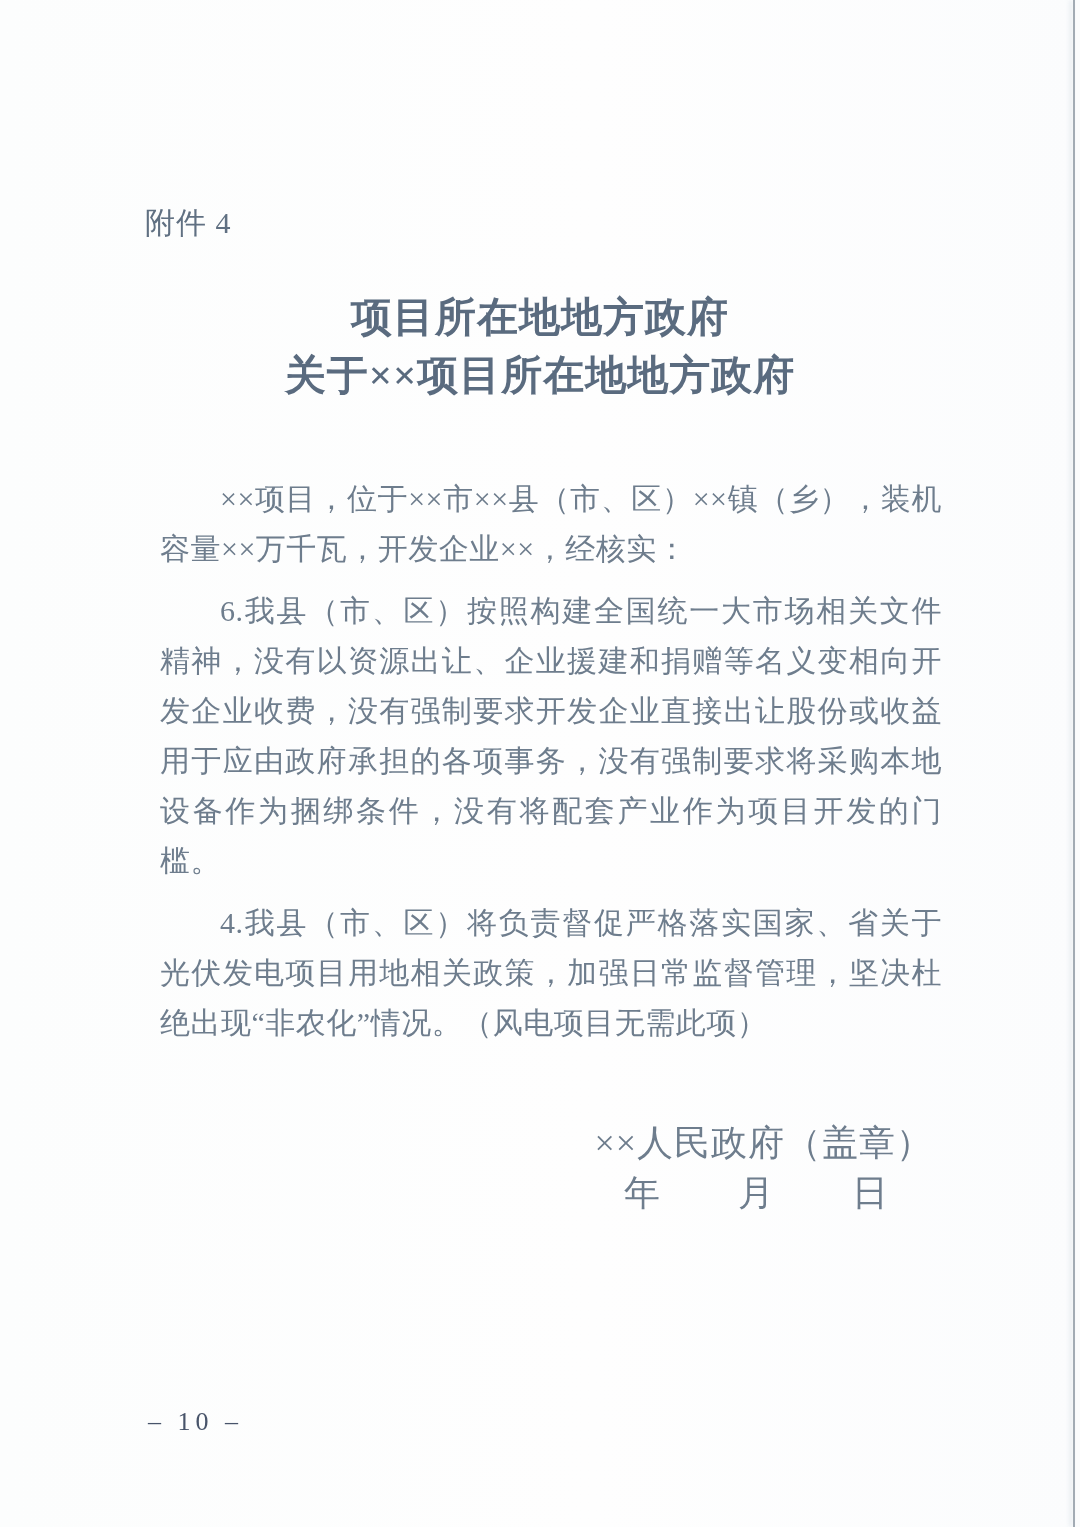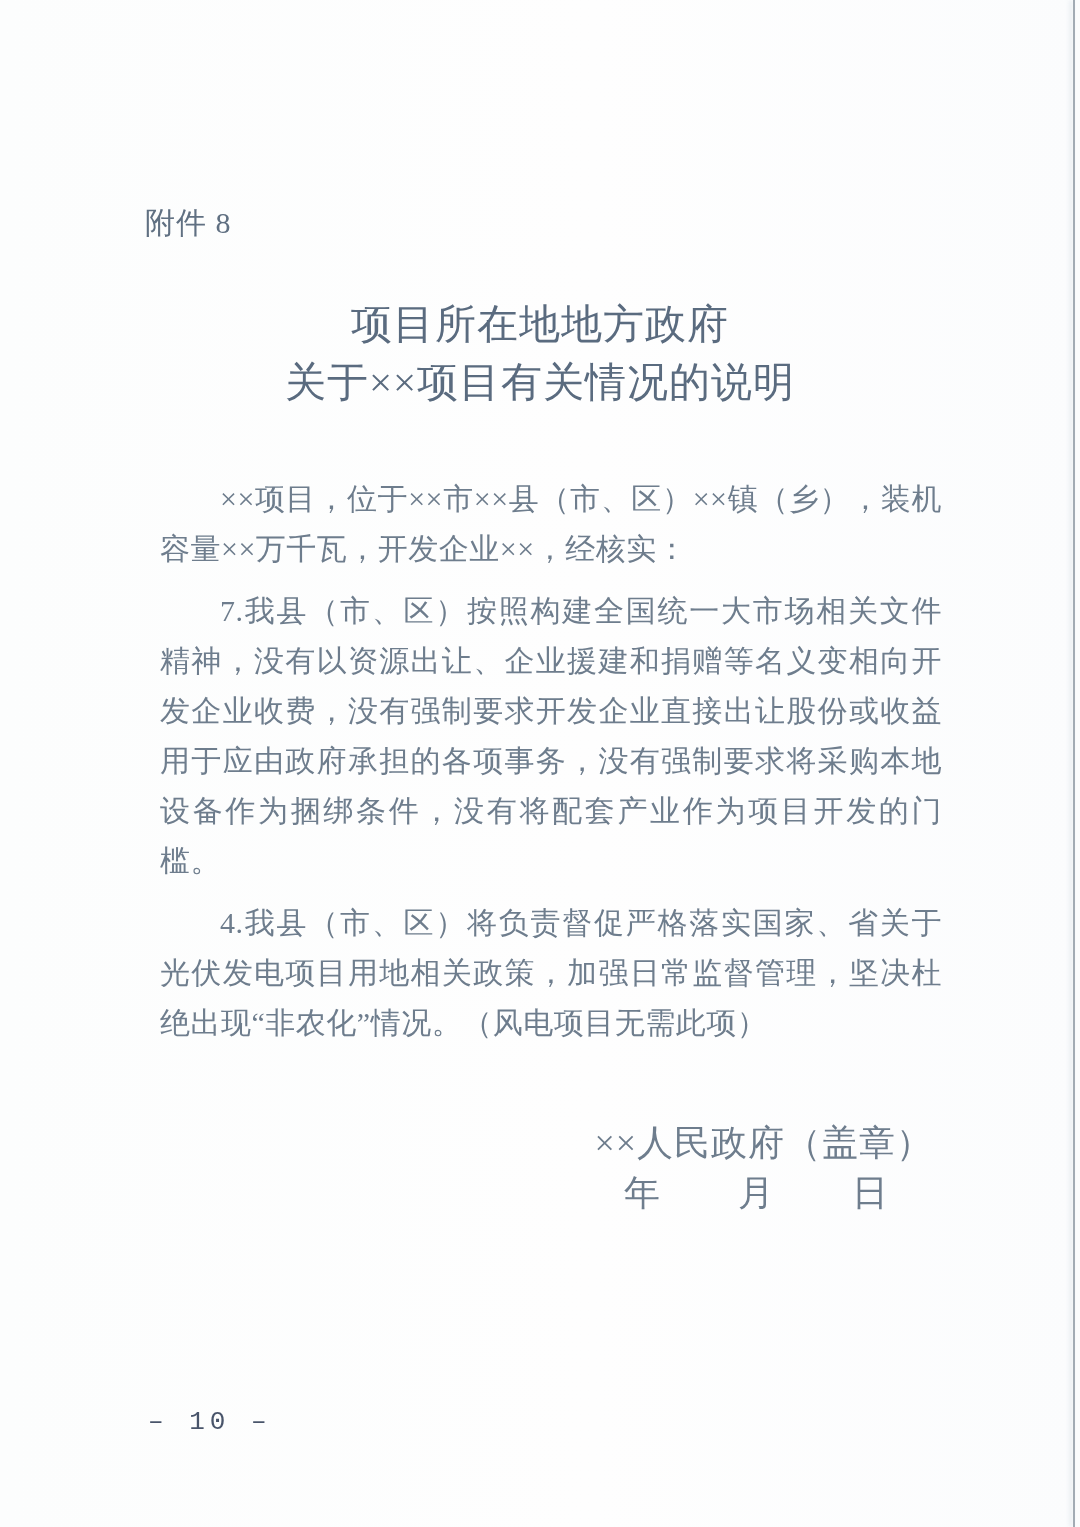--- a/index.html
+++ b/index.html
@@ -31,24 +31,24 @@
     left: 145px;
     top: 205px;
     font-size: 30px;
     line-height: 36px;
     color: #607082;
     letter-spacing: 1px;
   }
   .doc-title {
     position: absolute;
     left: 0;
-    top: 295px;
+    top: 288px;
     width: 100%;
     text-align: center;
-    font-weight: normal;
+    font-weight: bold;
     font-size: 41px;
     line-height: 58px;
     color: #5a6b7f;
     letter-spacing: 1px;
   }
   .doc-body {
     position: absolute;
     left: 148px;
     top: 462px;
     width: 806px;
@@ -85,40 +85,40 @@
     padding-left: 42px;
   }
   .page-number {
     position: absolute;
     left: 148px;
     top: 1406px;
     font-size: 26px;
     line-height: 32px;
     color: #48546a;
     letter-spacing: 5px;
-    font-family: Liberation Mono, monospace;
+    font-family: Liberation Serif, serif;
   }
 </style>
 </head>
 <body>
 
 <div class="page">
 
   <div class="scan-edge-line"></div>
 
-  <div class="attachment-label">附件 8</div>
+  <div class="attachment-label">附件 4</div>
 
   <div class="doc-title">
     <div>项目所在地地方政府</div>
-    <div>关于××项目有关情况的说明</div>
+    <div>关于××项目所在地地方政府</div>
   </div>
 
   <div class="doc-body">
     <p>××项目，位于××市××县（市、区）××镇（乡），装机容量××万千瓦，开发企业××，经核实：</p>
-    <p>7.我县（市、区）按照构建全国统一大市场相关文件精神，没有以资源出让、企业援建和捐赠等名义变相向开发企业收费，没有强制要求开发企业直接出让股份或收益用于应由政府承担的各项事务，没有强制要求将采购本地设备作为捆绑条件，没有将配套产业作为项目开发的门槛。</p>
+    <p>6.我县（市、区）按照构建全国统一大市场相关文件精神，没有以资源出让、企业援建和捐赠等名义变相向开发企业收费，没有强制要求开发企业直接出让股份或收益用于应由政府承担的各项事务，没有强制要求将采购本地设备作为捆绑条件，没有将配套产业作为项目开发的门槛。</p>
     <p>4.我县（市、区）将负责督促严格落实国家、省关于光伏发电项目用地相关政策，加强日常监督管理，坚决杜绝出现“非农化”情况。（风电项目无需此项）</p>
   </div>
 
   <div class="signature-block">
     <div class="signature-line">××人民政府（盖章）</div>
     <div class="date-line">年　　月　　日</div>
   </div>
 
   <div class="page-number">– 10 –</div>
 

